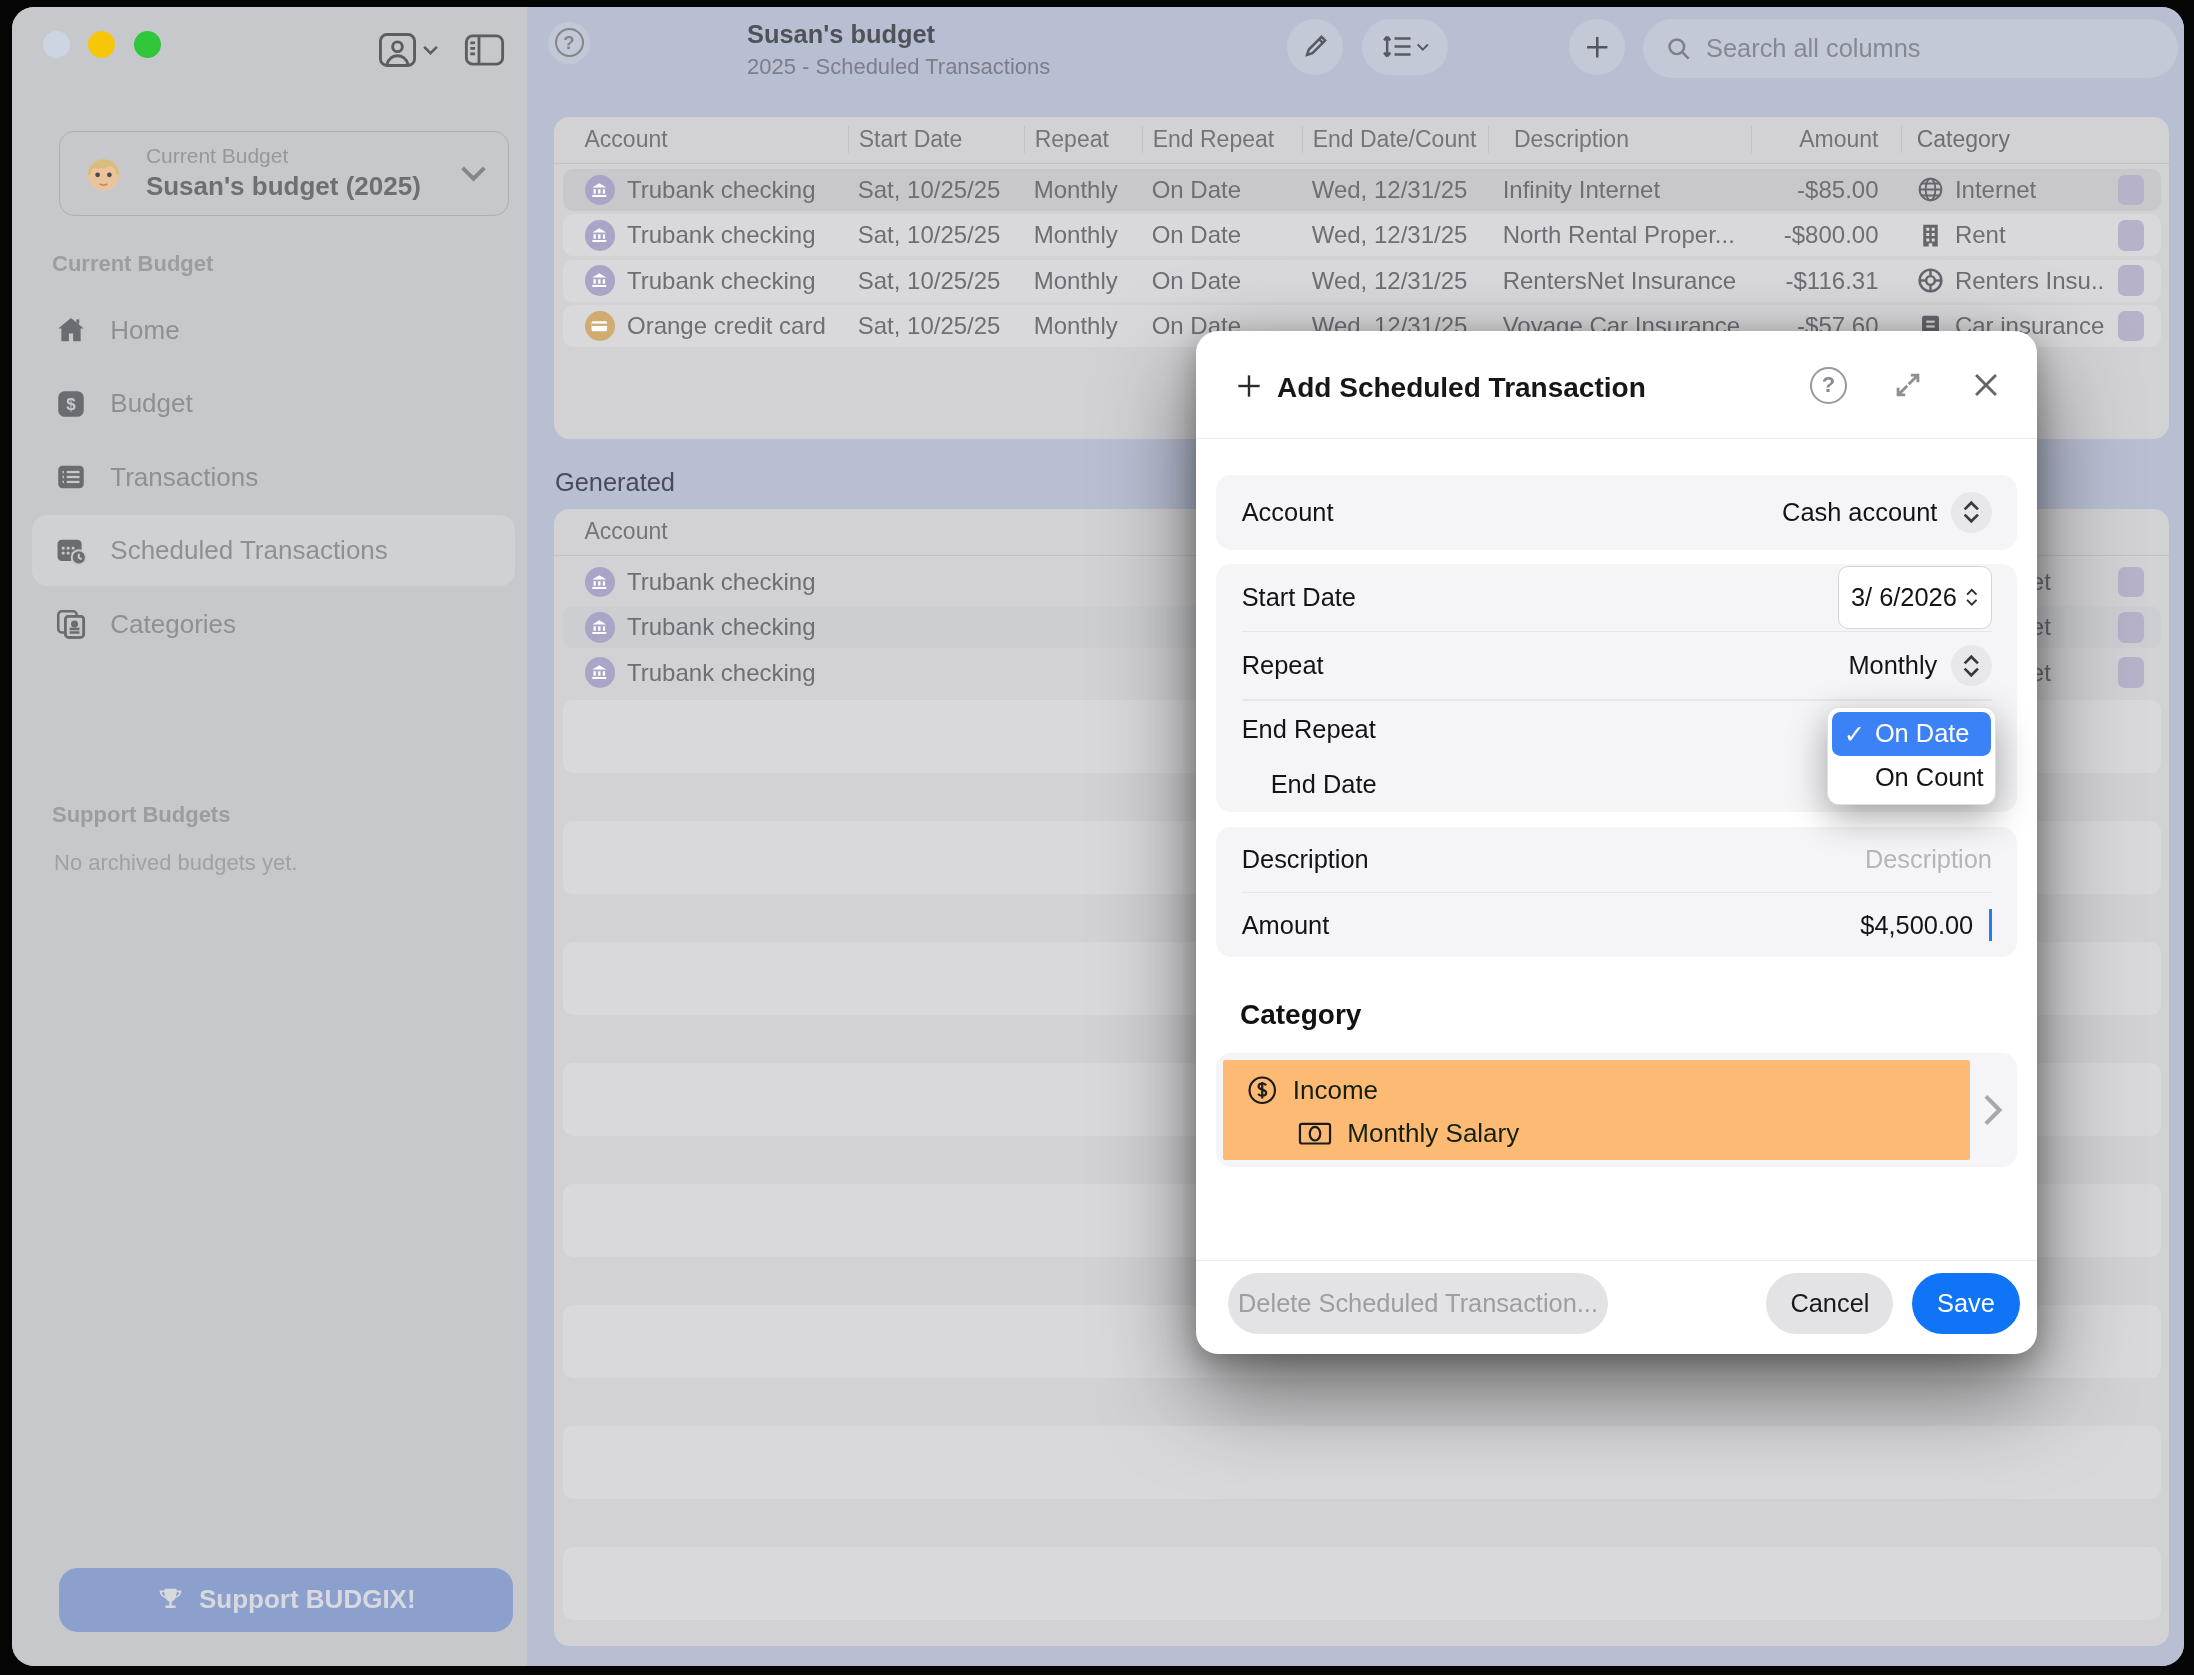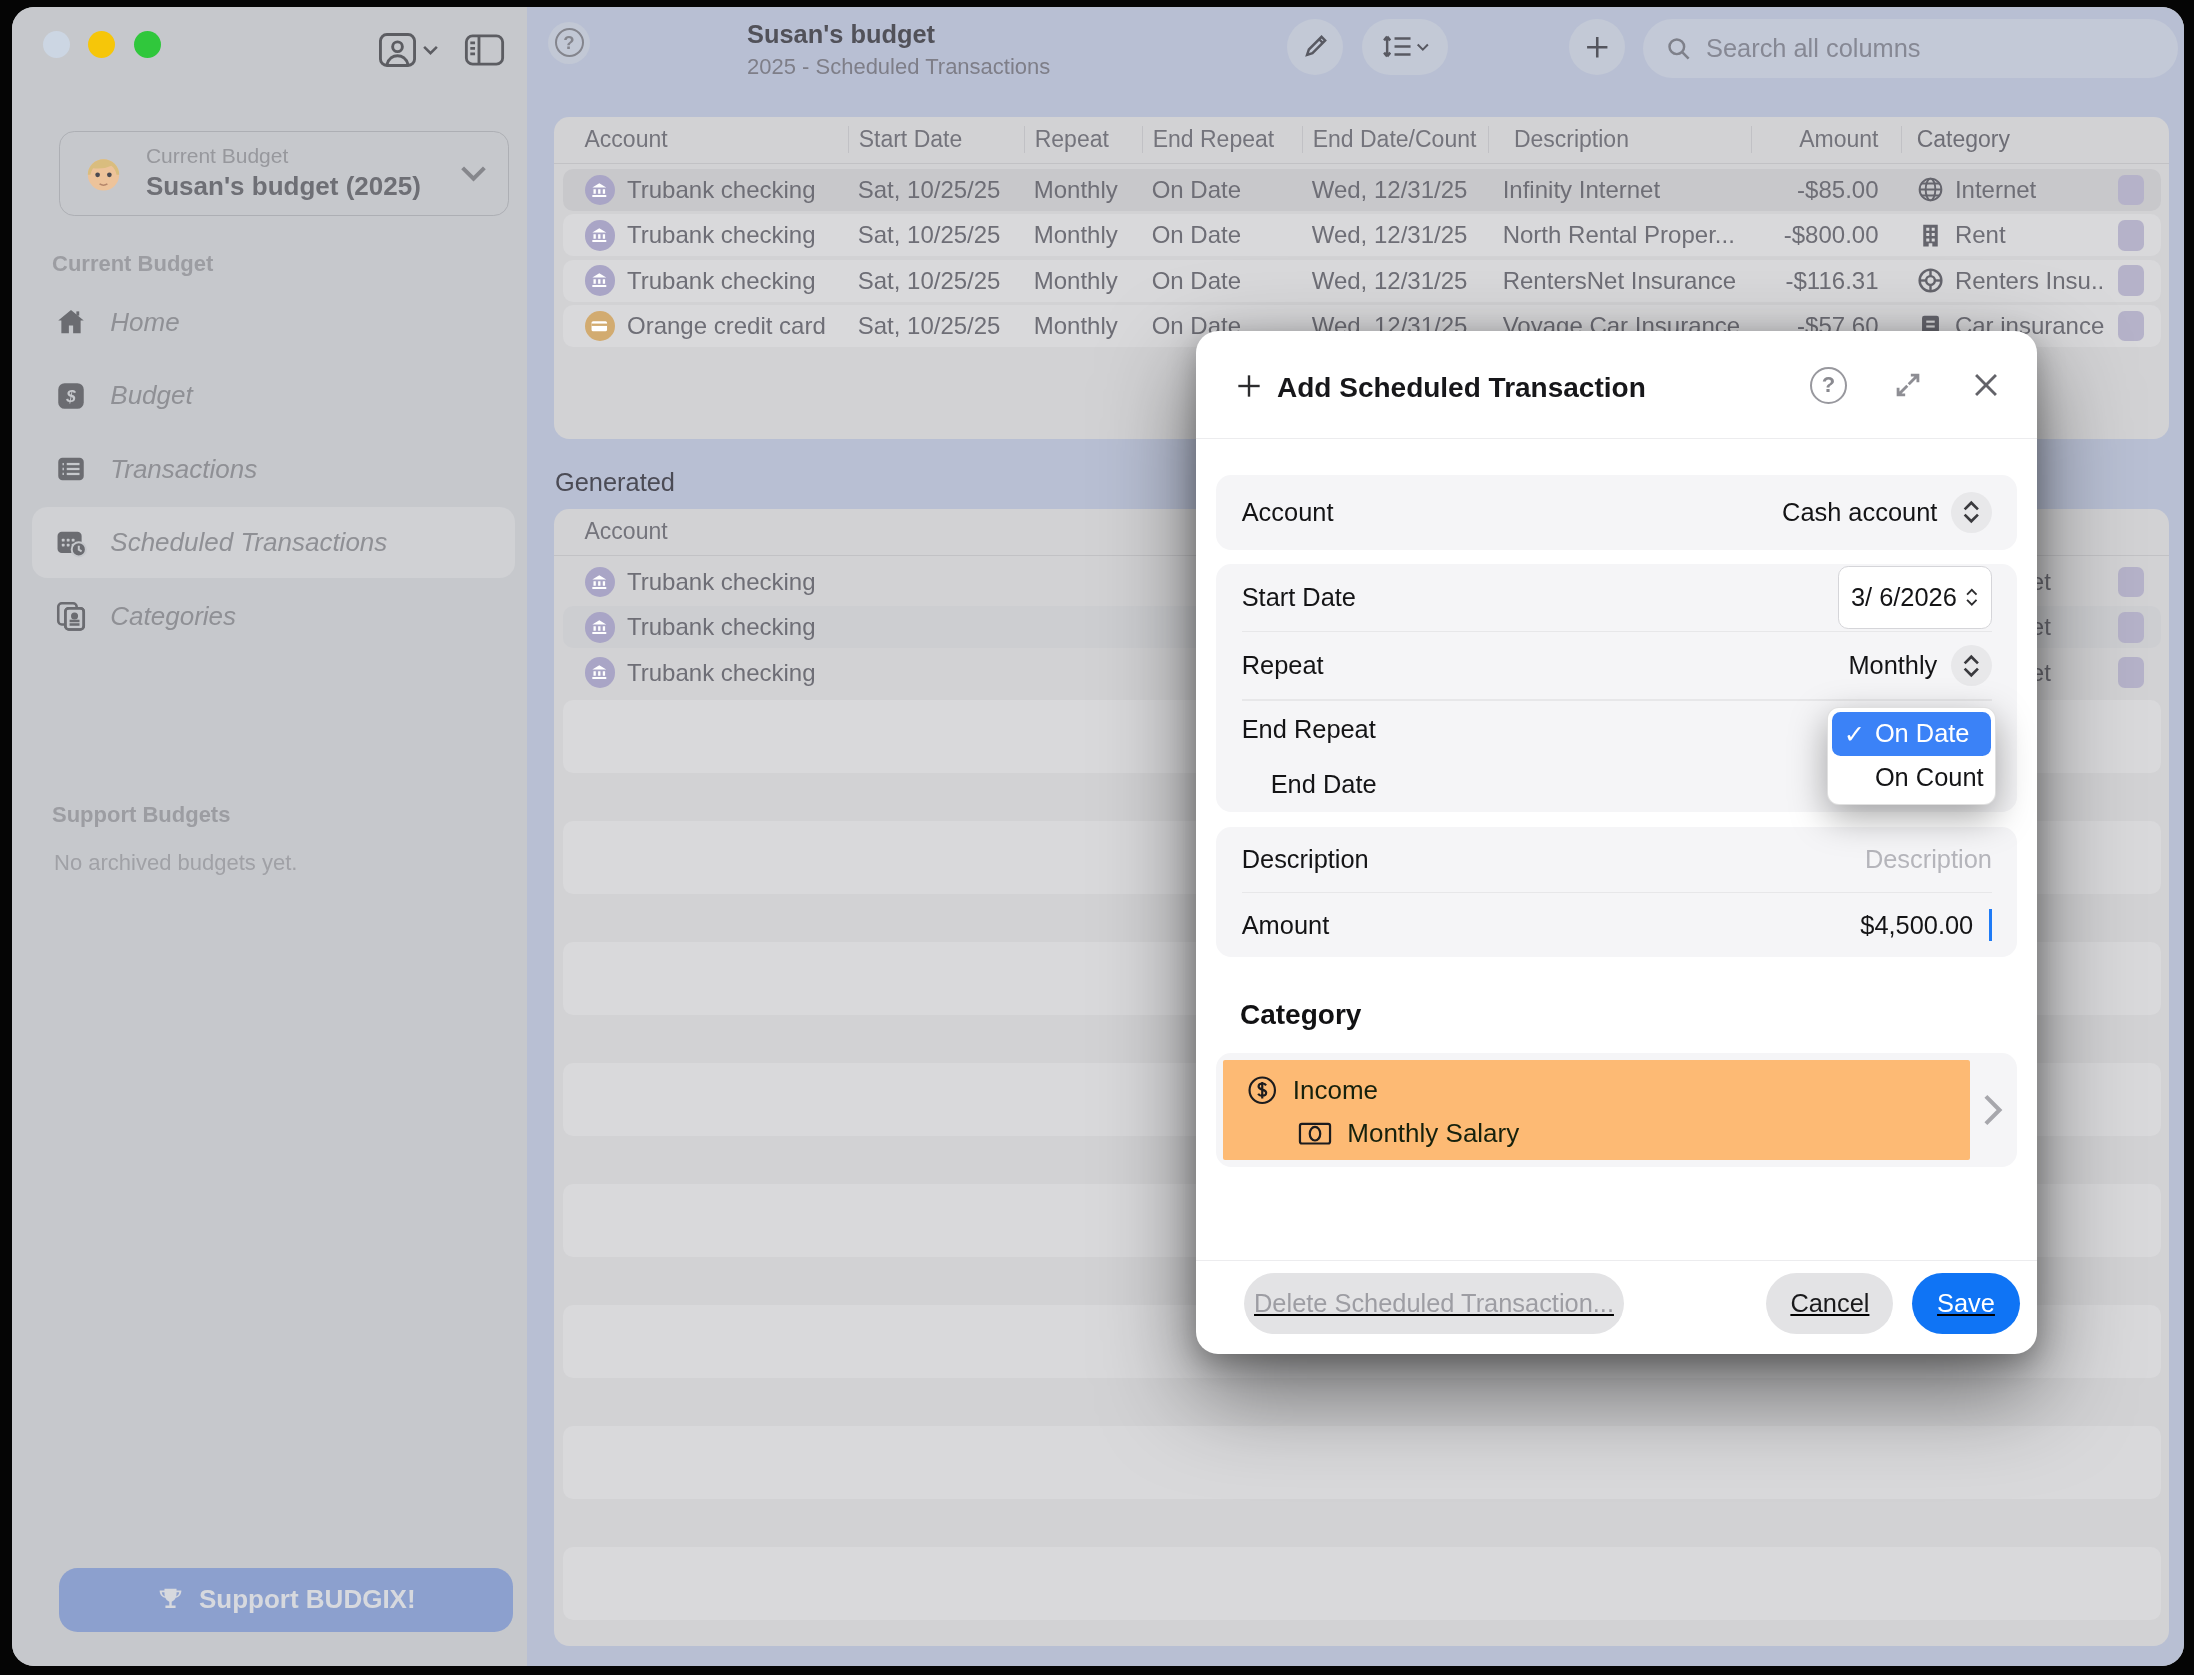--- a/index.html
+++ b/index.html
@@ -16,21 +16,21 @@
   .light.zoom{background:#30c73c;}
   .sb-top-icons{position:absolute;top:25.4px;right:22px;display:flex;align-items:center;gap:25.4px;color:#5c5d62;}
   .icon-btn{display:flex;align-items:center;gap:5.1px;cursor:pointer;}
   .budget-selector{position:absolute;left:47px;top:124px;width:450px;height:85px;border:1.7px solid #adafb4;border-radius:15.2px;display:flex;align-items:center;padding:0 20.3px;}
   .bs-emoji{width:47px;height:47px;flex:0 0 47px;margin-right:18.6px;}
   .bs-texts{flex:1;min-width:0;}
   .bs-label{font-size:21px;color:#97989d;margin-bottom:3.4px;}
   .bs-name{font-size:26px;font-weight:bold;color:#6e6f75;}
   .bs-chevron{flex:0 0 auto;color:#86878c;}
   .sb-section{position:absolute;left:40px;font-size:22px;font-weight:bold;color:#9c9da2;}
-  .nav{position:absolute;left:20.3px;right:12px;top:280px;font-style:italic;}
+  .nav{position:absolute;left:20.3px;right:12px;top:288px;}
   .nav-item{position:relative;display:flex;align-items:center;height:71px;margin-bottom:2.5px;border-radius:15.2px;padding-left:22px;cursor:pointer;}
   .nav-item.active{background:#d0d1d4;}
   .nav-icon{width:34px;height:34px;flex:0 0 34px;margin-right:22px;color:#6b6c71;}
   .nav-label{font-size:26px;color:#8f9095;}
   .archived-empty{position:absolute;left:42px;top:843px;font-size:22px;color:#a0a1a6;}
   .support-btn{position:absolute;left:47px;top:1561px;width:454px;height:64px;border-radius:18.6px;background:#8ca0ce;display:flex;align-items:center;justify-content:center;gap:13.6px;cursor:pointer;}
   .support-btn .t-icon{width:29px;height:29px;color:#d7d9de;}
   .support-label{font-size:26px;font-weight:bold;color:#d7d9de;}
 
   
@@ -109,21 +109,21 @@
   .sub-label{font-size:25.4px;color:#141416;padding-left:29px;}
   .placeholder{font-size:25.4px;color:#b5b5bb;}
   .caret{display:inline-block;width:3.4px;height:32px;background:#1f7bf6;vertical-align:middle;margin-left:1.7px;}
   .m-cat-heading{position:absolute;left:44px;top:668px;font-size:28px;font-weight:bold;color:#111113;}
   .cat-pill{position:absolute;left:6.8px;top:6.8px;right:47px;bottom:6.8px;background:#fdba74;border-radius:2px;padding:12px 0 0 24px;cursor:pointer;}
   .cat-line{display:flex;align-items:center;gap:15.2px;height:37px;}
   .cat-line2{padding-left:51px;margin-top:6.8px;}
   .cat-text{font-size:26px;color:#16210d;}
   .cat-chevron{position:absolute;right:12px;top:50%;transform:translateY(-50%);color:#a7a7ac;}
   .m-footer-divider{position:absolute;left:0;right:0;top:929px;height:1.7px;background:#ececee;}
-  .m-footer{position:absolute;left:48px;right:17px;top:942px;height:61px;display:flex;text-decoration:underline;}
+  .m-footer{position:absolute;left:32px;right:17px;top:942px;height:61px;display:flex;}
   .btn{height:61px;border-radius:30.5px;display:flex;align-items:center;justify-content:center;font-size:25.4px;cursor:pointer;}
   .btn-delete{width:380px;background:#e3e3e5;color:#9d9da3;}
   .btn-cancel{width:127px;background:#e3e3e5;color:#1a1a1c;margin-left:auto;}
   .btn-save{width:108px;background:#0f74f5;color:#fff;margin-left:18.6px;font-weight:500;}
 
   
   .popup{position:absolute;left:631px;top:376px;width:169px;height:98px;background:#fff;border-radius:12px;border:0.8px solid rgba(0,0,0,.12);box-shadow:0 12px 37px rgba(0,0,0,.35);padding:4.2px;z-index:5;}
   .pop-item{height:44px;border-radius:8.5px;display:flex;align-items:center;font-size:25.4px;color:#141416;padding-left:10.2px;gap:8.5px;cursor:pointer;}
   .pop-item.sel{background:#3b82f7;color:#fff;}
   .pop-check{width:24px;display:inline-block;text-align:center;}

